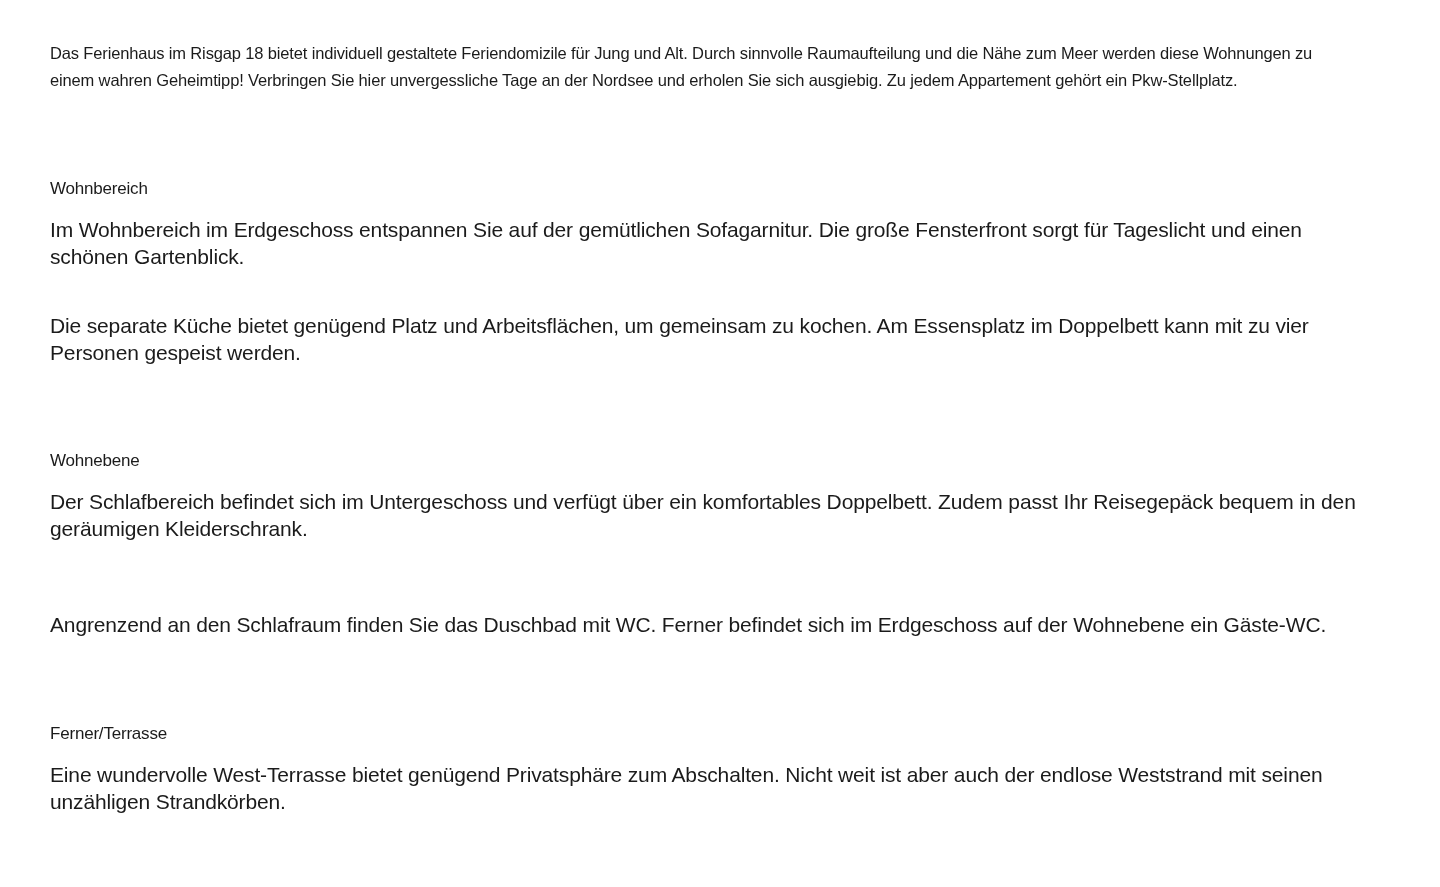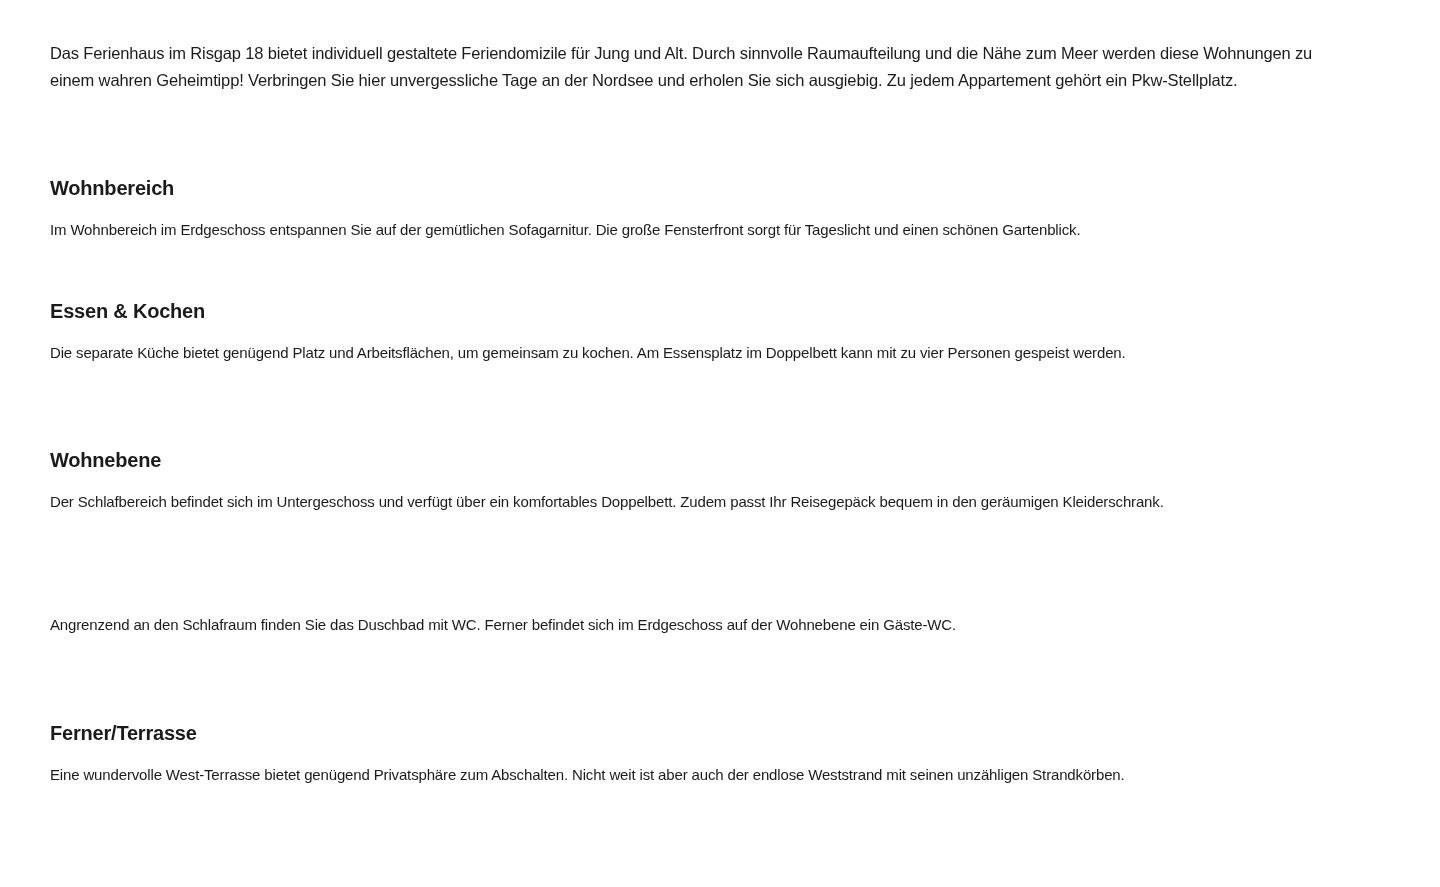--- a/index.html
+++ b/index.html
@@ -29,28 +29,28 @@
       margin: 0;
       letter-spacing: -0.15px;
     }
     .section {
       position: absolute;
       left: 50px;
       width: 1310px;
     }
     .section h3 {
       margin: 0;
-      font-size: 20px;
+      font-size: 17px;
       line-height: 27px;
-      font-weight: bold;
+      font-weight: normal;
       letter-spacing: -0.2px;
     }
     .section p {
       margin: 14px 0 0 0;
-      font-size: 15px;
+      font-size: 21px;
       line-height: 27px;
       letter-spacing: -0.15px;
     }
     #sec-0 { top: 175px; }
     #sec-1 { top: 298px; }
     #sec-2 { top: 447px; }
     #sec-3 { top: 597px; }
     #sec-4 { top: 720px; }
   </style>
 </head>
@@ -58,21 +58,20 @@
 
 <div class="page">
   <p class="intro">Das Ferienhaus im Risgap 18 bietet individuell gestaltete Feriendomizile für Jung und Alt. Durch sinnvolle Raumaufteilung und die Nähe zum Meer werden diese Wohnungen zu einem wahren Geheimtipp! Verbringen Sie hier unvergessliche Tage an der Nordsee und erholen Sie sich ausgiebig. Zu jedem Appartement gehört ein Pkw-Stellplatz.</p>
 
   <div class="section" id="sec-0">
     <h3>Wohnbereich</h3>
     <p>Im Wohnbereich im Erdgeschoss entspannen Sie auf der gemütlichen Sofagarnitur. Die große Fensterfront sorgt für Tageslicht und einen schönen Gartenblick.</p>
   </div>
 
   <div class="section" id="sec-1">
-    <h3>Essen &amp; Kochen</h3>
     <p>Die separate Küche bietet genügend Platz und Arbeitsflächen, um gemeinsam zu kochen. Am Essensplatz im Doppelbett kann mit zu vier Personen gespeist werden.</p>
   </div>
 
   <div class="section" id="sec-2">
     <h3>Wohnebene</h3>
     <p>Der Schlafbereich befindet sich im Untergeschoss und verfügt über ein komfortables Doppelbett. Zudem passt Ihr Reisegepäck bequem in den geräumigen Kleiderschrank.</p>
   </div>
 
   <div class="section" id="sec-3">
     <p>Angrenzend an den Schlafraum finden Sie das Duschbad mit WC. Ferner befindet sich im Erdgeschoss auf der Wohnebene ein Gäste-WC.</p>

